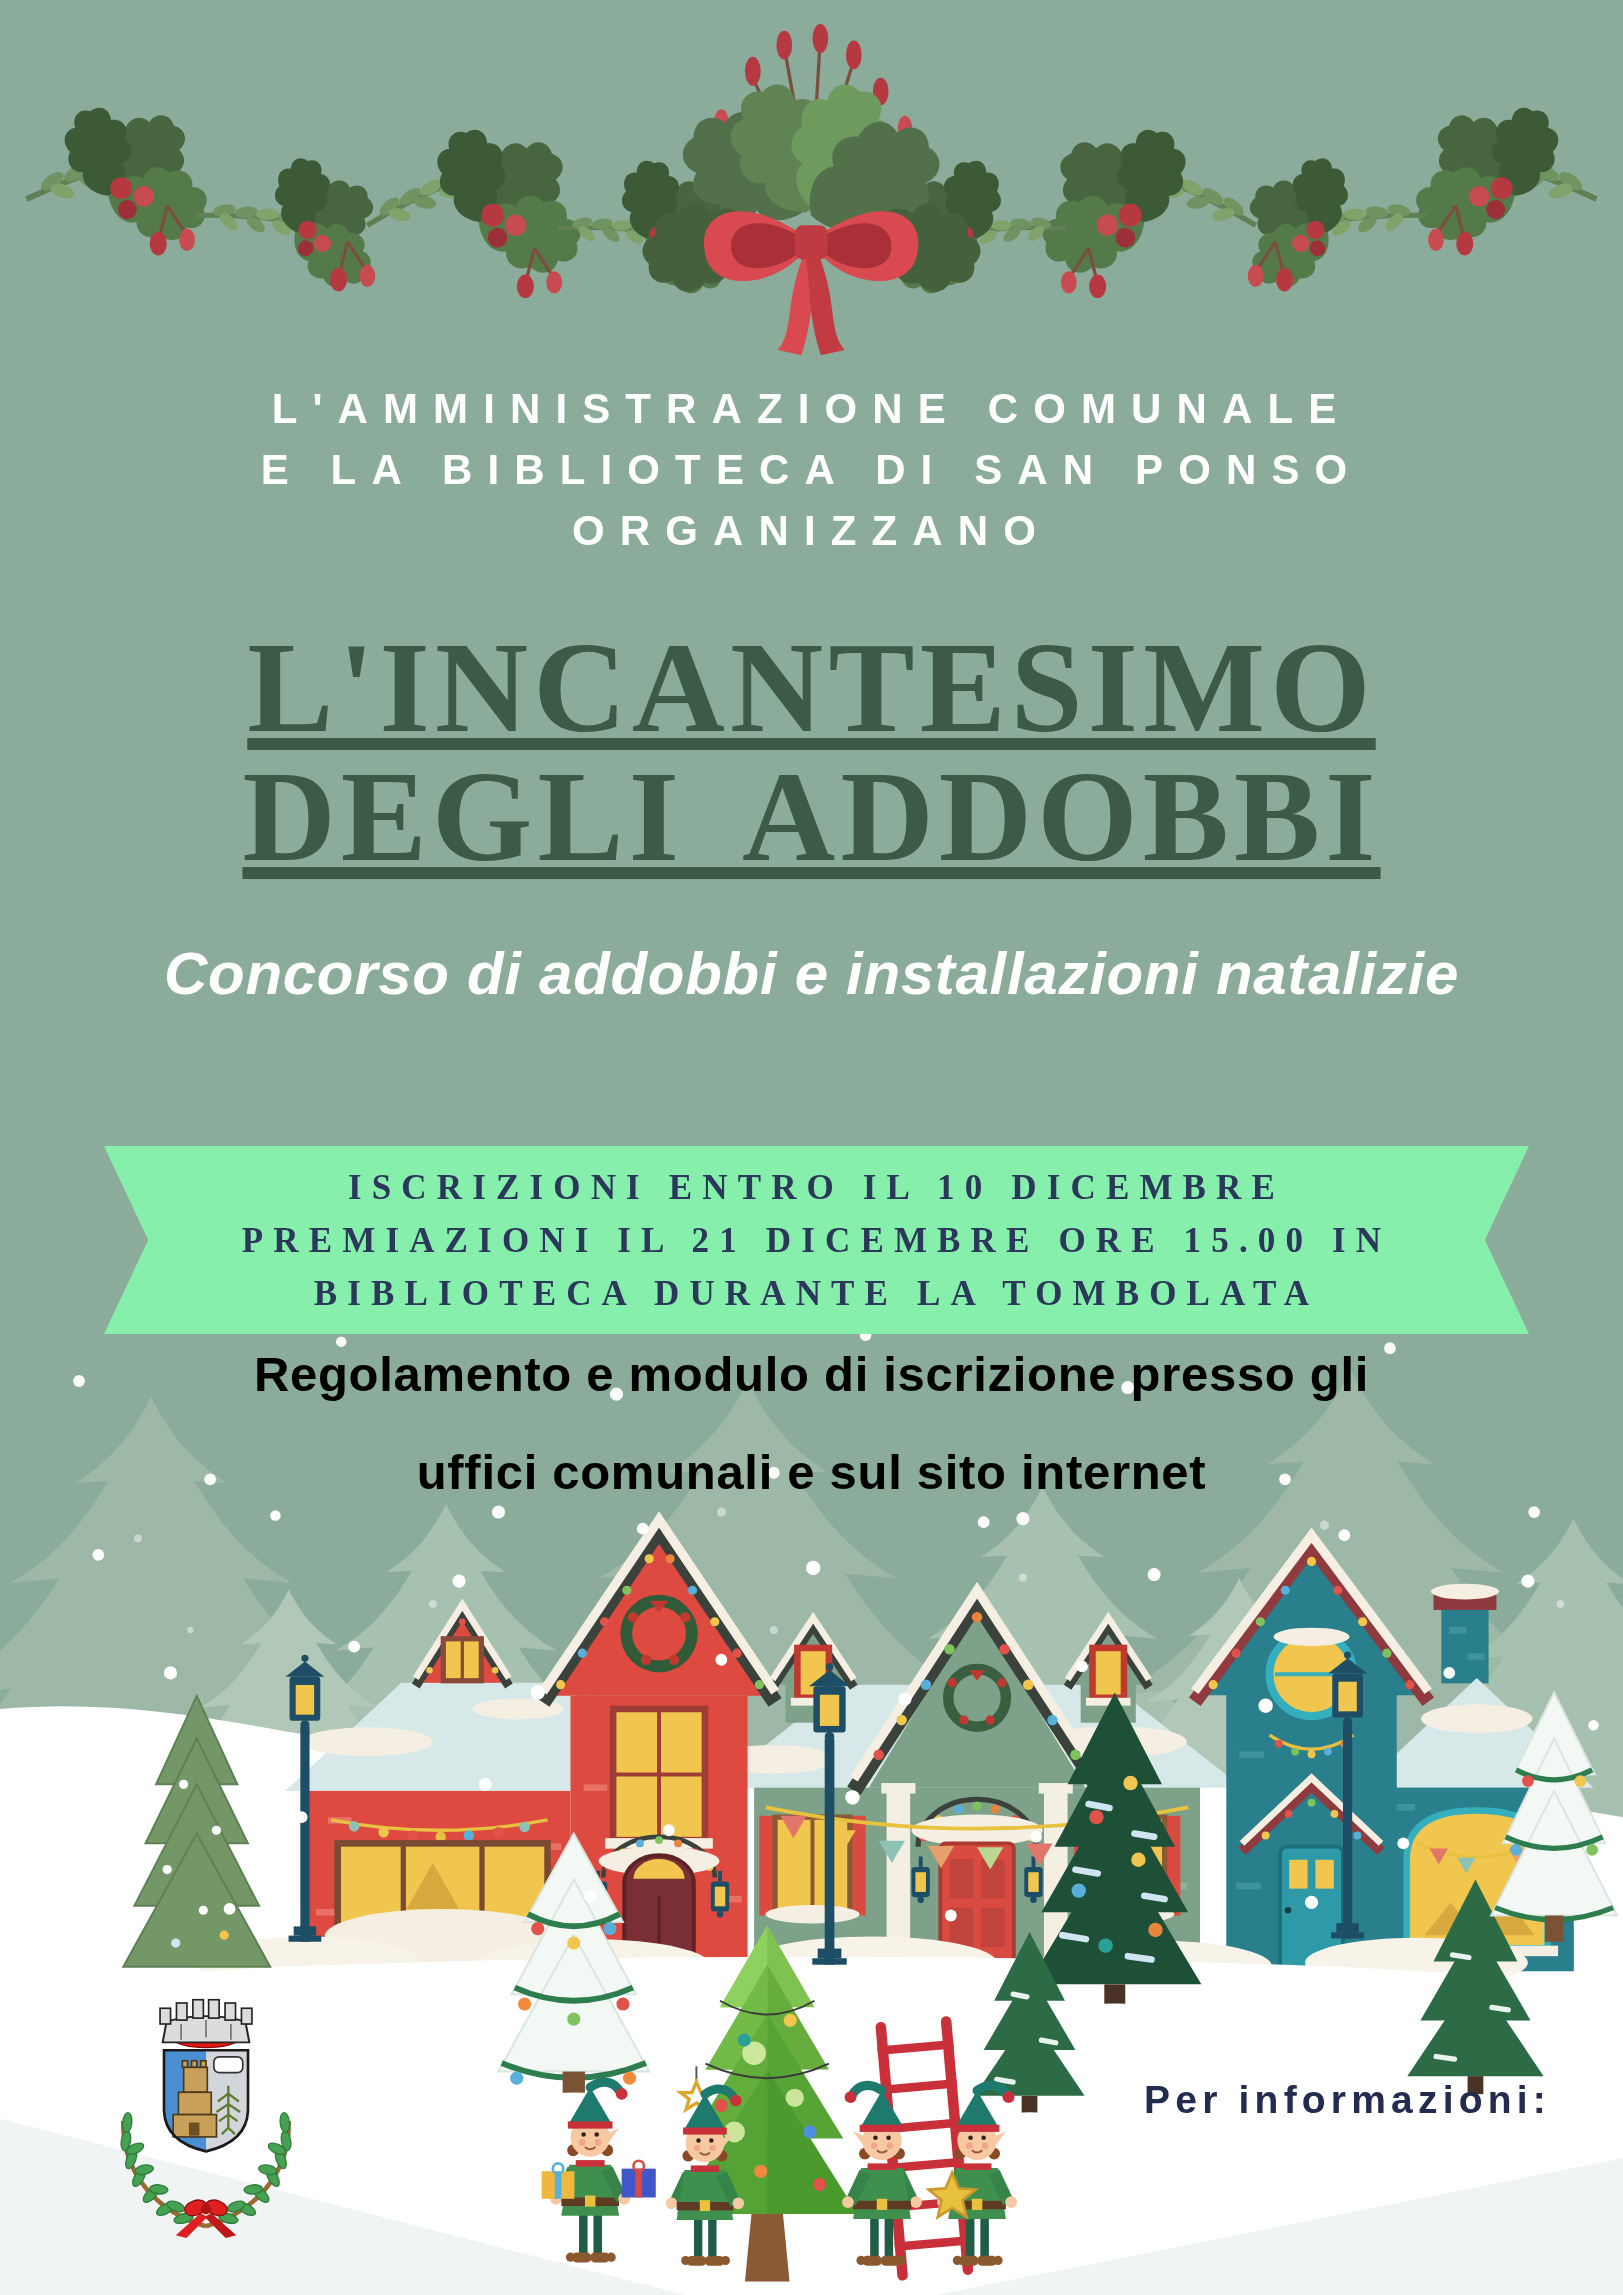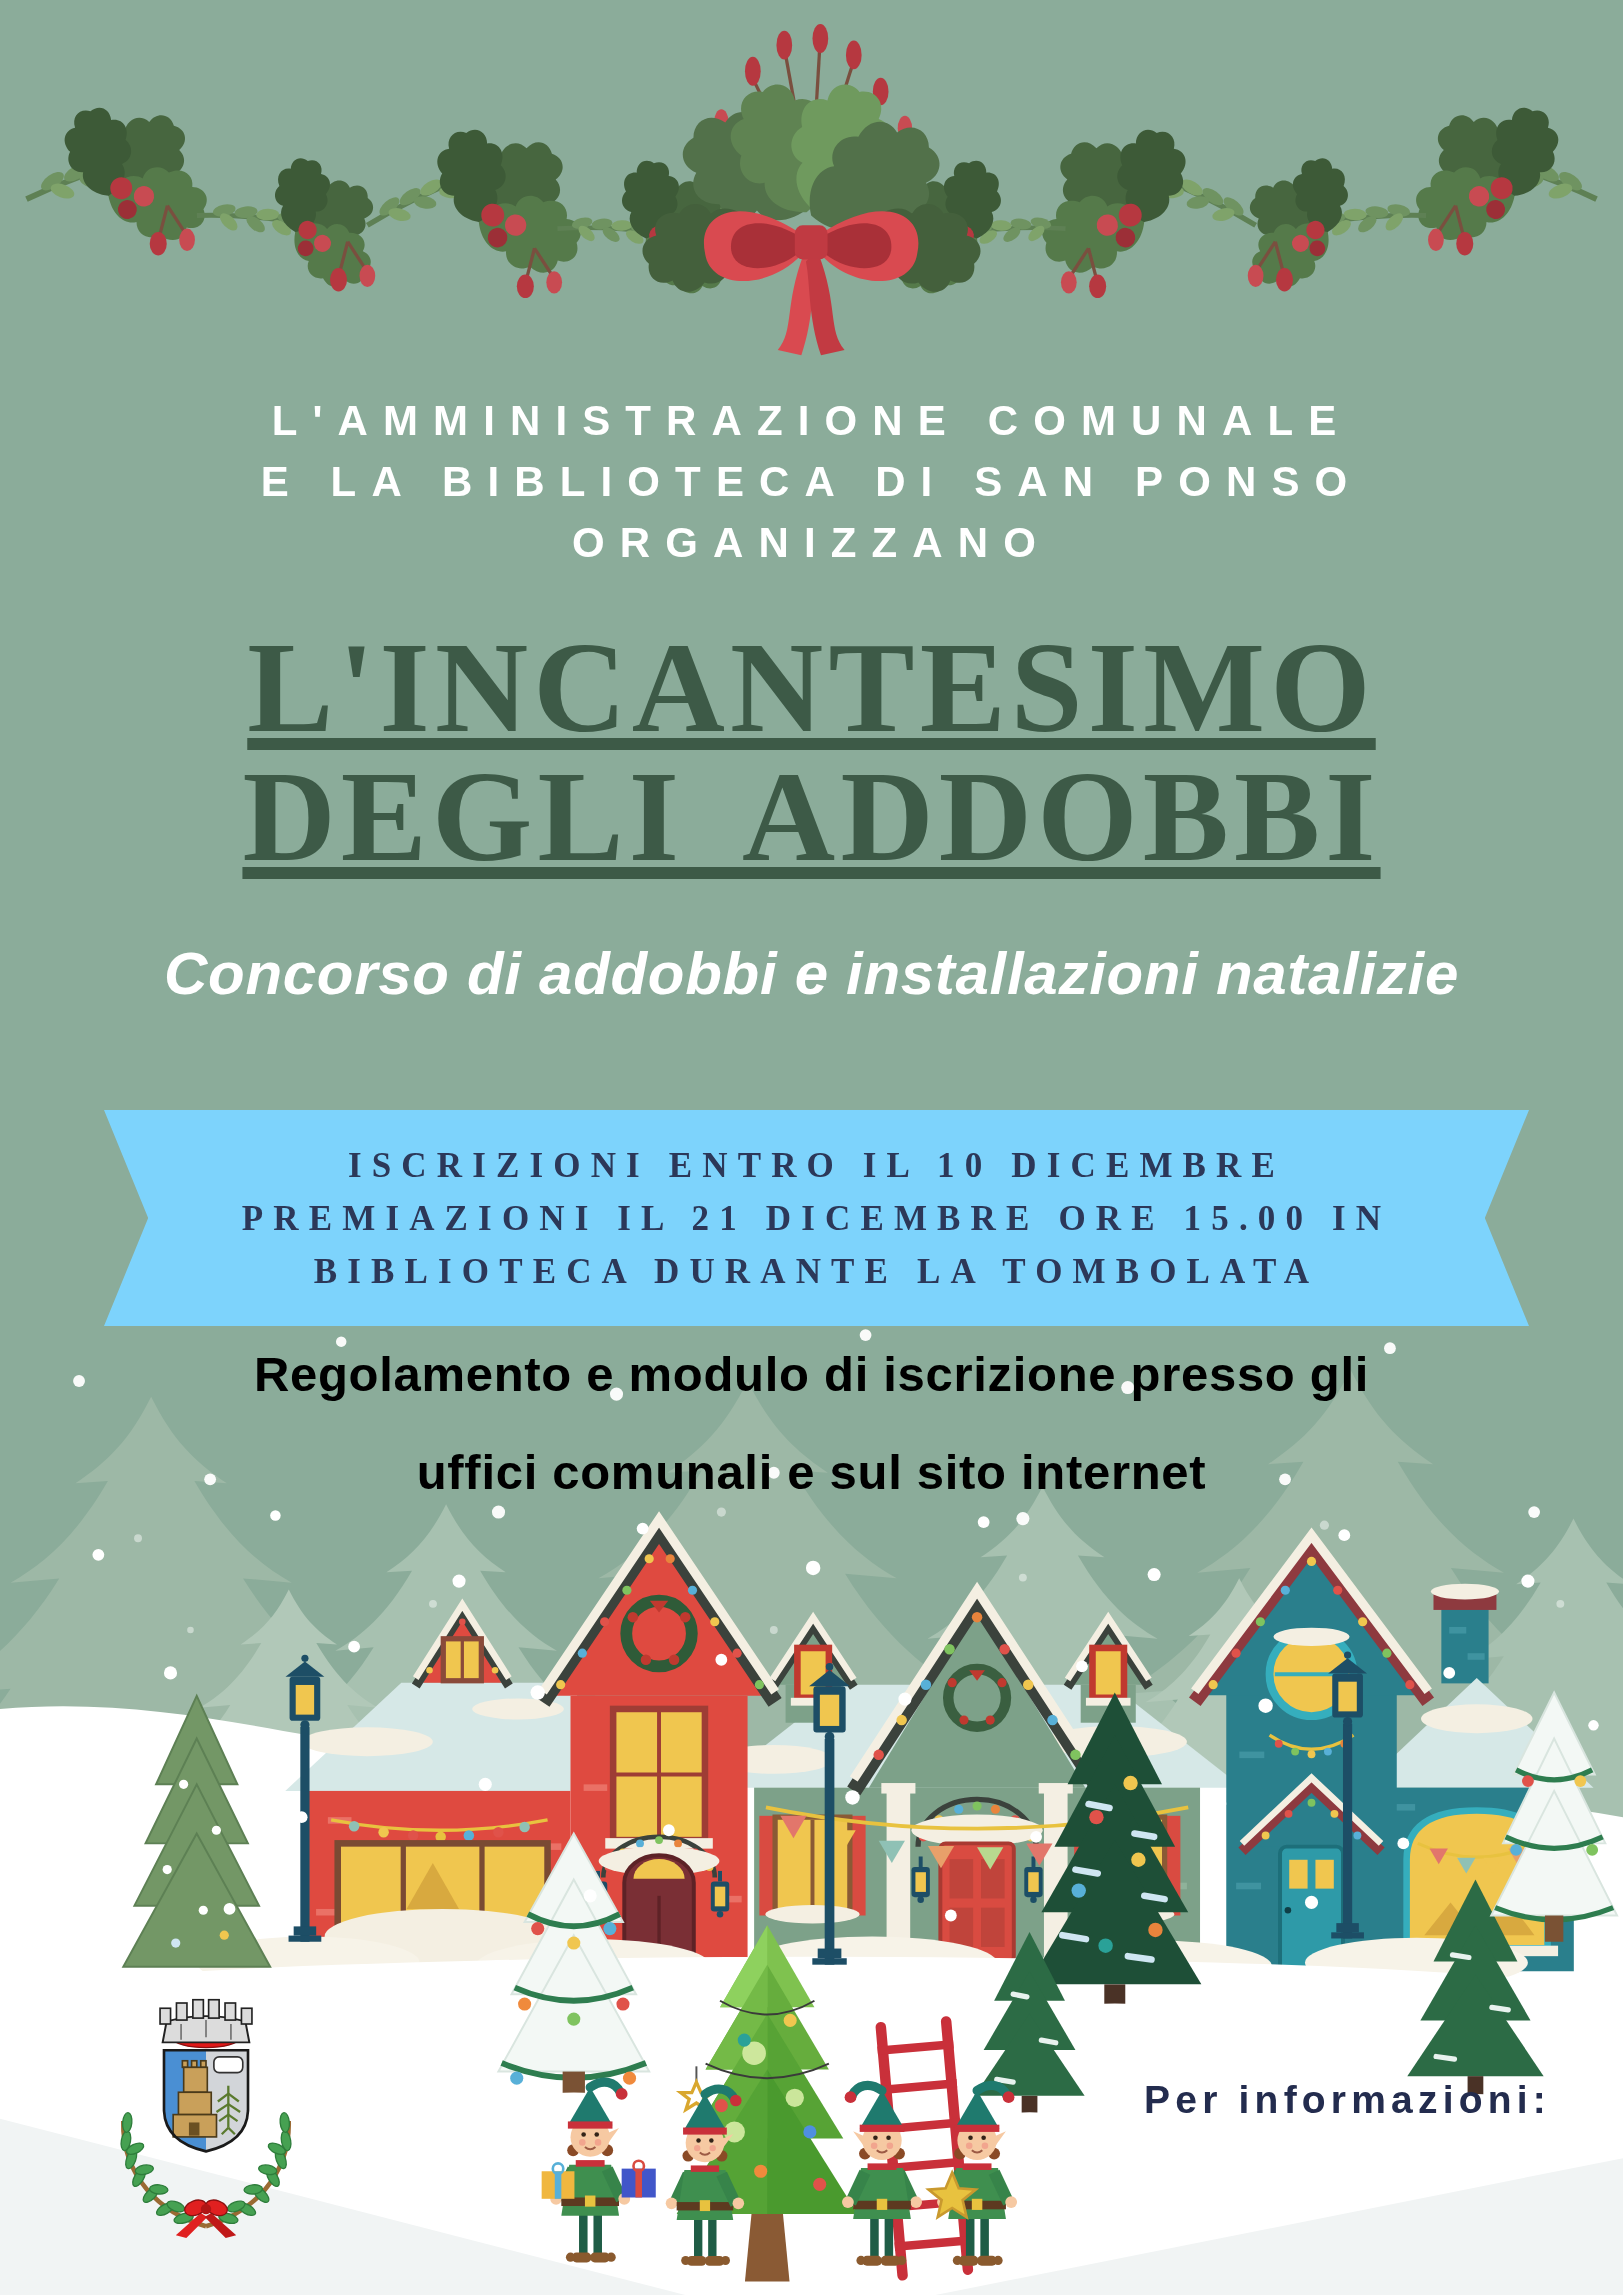--- a/index.html
+++ b/index.html
@@ -1,27 +1,27 @@
 <!DOCTYPE html>
 <html style="font-size:10.5px"><head>
 <meta charset="utf-8">
 <style>
   html,body{margin:0;padding:0;background:#ffffff;}
   .poster{position:relative;width:1623px;height:2295px;background:#8bac9a;overflow:hidden;
           font-family:"Liberation Sans",sans-serif;}
   svg{display:block;}
   .garland{position:absolute;top:9.2px;left:0;}
   .forest{position:absolute;top:1263px;left:0;}
-  .org{position:absolute;top:390px;width:100%;text-align:center;color:#ffffff;
+  .org{position:absolute;top:378px;width:100%;text-align:center;color:#ffffff;
        font:700 42px/61px "Liberation Sans",sans-serif;letter-spacing:.36em;}
   .title{position:absolute;top:623px;width:100%;text-align:center;color:#3d5a47;
          font:700 129px/129px "Liberation Serif",serif;letter-spacing:5.2px;word-spacing:27.5px;text-decoration:underline;}
   .subtitle{position:absolute;top:937px;width:100%;text-align:center;color:#ffffff;
             font:italic 700 60px/73px "Liberation Sans",sans-serif;letter-spacing:0.7px;}
-  .banner{position:absolute;left:104px;top:1110px;width:1425px;height:216px;background:#7dd3fc;
+  .banner{position:absolute;left:104px;top:1146px;width:1425px;height:188px;background:#86efac;
           clip-path:polygon(0 0,100% 0,96.9% 50%,100% 100%,0 100%,3.1% 50%);}
   .banner-text{position:absolute;inset:0;display:flex;flex-direction:column;justify-content:center;
           text-align:center;color:#2c3859;font:700 35px/53px "Liberation Serif",serif;letter-spacing:.29em;}
   .info{position:absolute;top:1325px;width:100%;text-align:center;color:#000000;
         font:700 49px/98px "Liberation Sans",sans-serif;letter-spacing:0.7px;}
   .village{position:absolute;top:1476px;left:0;}
   .crest{position:absolute;left:97px;top:1982px;}
   .contact{position:absolute;top:2065px;right:72px;text-align:right;color:#232c4e;
            font-family:"Liberation Sans",sans-serif;font-weight:700;}
   .contact-h{font-size:39px;letter-spacing:5.2px;line-height:70px;}

